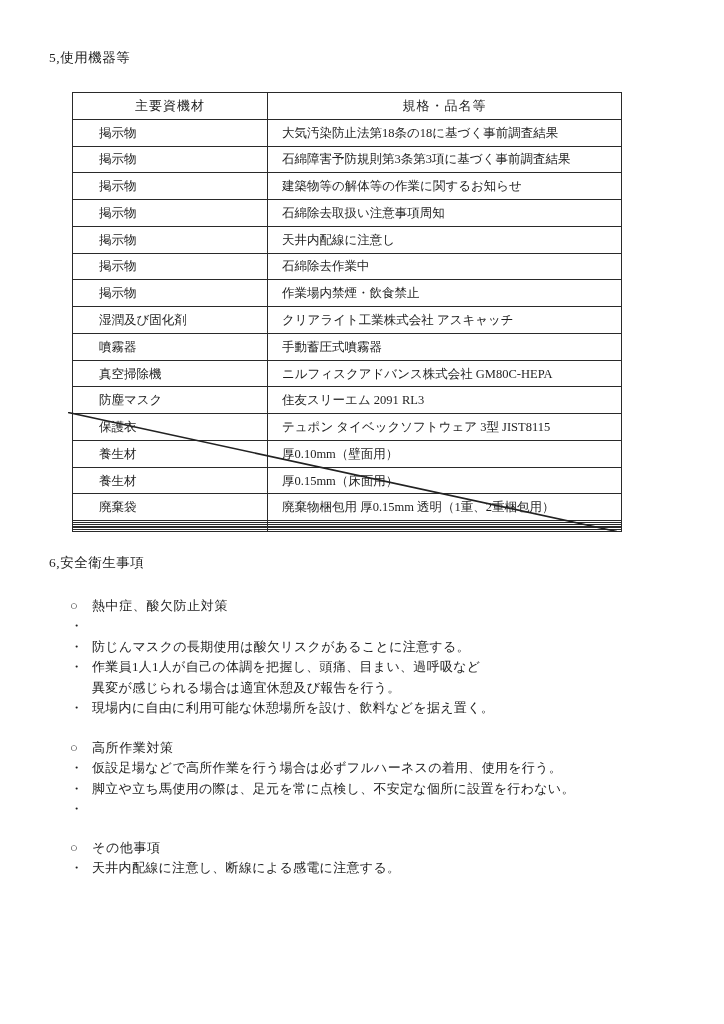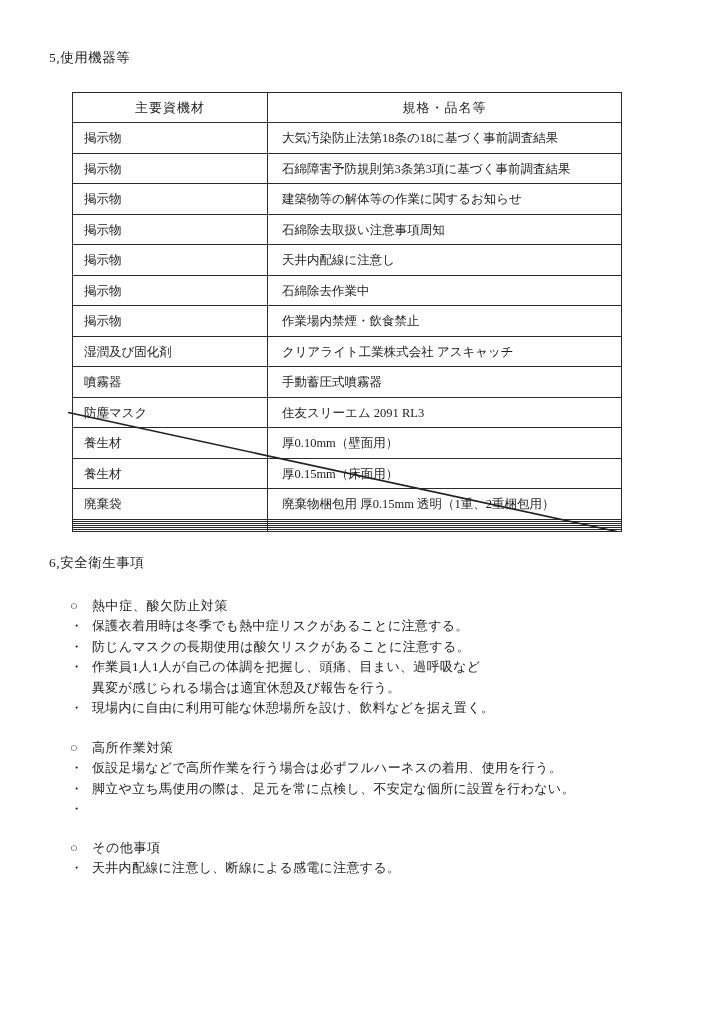--- a/index.html
+++ b/index.html
@@ -36,21 +36,21 @@
     border: 1px solid #2a2a2a;
     font-weight: normal;
     font-size: 12.5px;
     line-height: 14px;
     padding: 0;
     overflow: hidden;
     white-space: nowrap;
     vertical-align: middle;
   }
   .eq-table th { text-align: center; font-size: 13px; letter-spacing: 1px; }
-  .eq-table td.c1 { padding-left: 11px; margin-top: 45px; }
+  .eq-table td.c1 { padding-left: 26px; margin-top: 45px; }
   .eq-table td.c2 { padding-left: 14px; }
 
   .diag-wrap {
     position: absolute;
     left: 68px;
     top: 412px;
     width: 549px;
     height: 120px;
     pointer-events: none;
   }
@@ -112,22 +112,30 @@
       </tr>
       <tr>
         <td class="c1">湿潤及び固化剤</td>
         <td class="c2">クリアライト工業株式会社 アスキャッチ</td>
       </tr>
       <tr>
         <td class="c1">噴霧器</td>
         <td class="c2">手動蓄圧式噴霧器</td>
       </tr>
       <tr>
+        <td class="c1">真空掃除機</td>
+        <td class="c2">ニルフィスクアドバンス株式会社 GM80C-HEPA</td>
+      </tr>
+      <tr>
         <td class="c1">防塵マスク</td>
         <td class="c2">住友スリーエム 2091 RL3</td>
+      </tr>
+      <tr>
+        <td class="c1">保護衣</td>
+        <td class="c2">テュポン タイベックソフトウェア 3型 JIST8115</td>
       </tr>
       <tr>
         <td class="c1">養生材</td>
         <td class="c2">厚0.10mm（壁面用）</td>
       </tr>
       <tr>
         <td class="c1">養生材</td>
         <td class="c2">厚0.15mm（床面用）</td>
       </tr>
       <tr>
@@ -169,21 +177,20 @@
 
   <div class="doc-title" id="title6">6,安全衛生事項</div>
 
   <div class="safety-group" id="group-heat">
     <div class="s-line heading-line">
       <span class="marker">○</span>
       <span class="text">熱中症、酸欠防止対策</span>
     </div>
     <div class="s-line">
       <span class="marker">・</span>
-      <span class="text">保護衣着用時は冬季でも熱中症リスクがあることに注意する。</span>
     </div>
     <div class="s-line">
       <span class="marker">・</span>
       <span class="text">防じんマスクの長期使用は酸欠リスクがあることに注意する。</span>
     </div>
     <div class="s-line">
       <span class="marker">・</span>
       <span class="text">作業員1人1人が自己の体調を把握し、頭痛、目まい、過呼吸など
 異変が感じられる場合は適宜休憩及び報告を行う。</span>
     </div>

